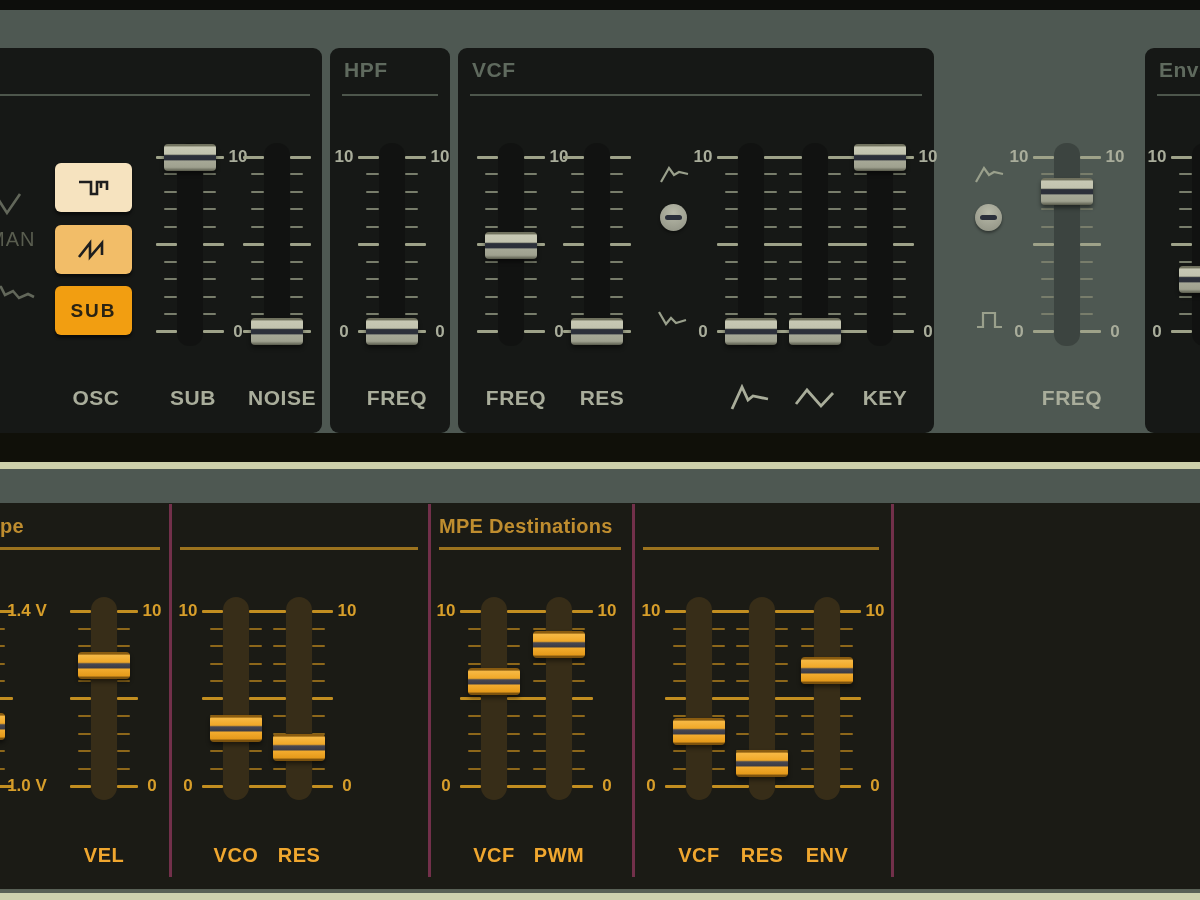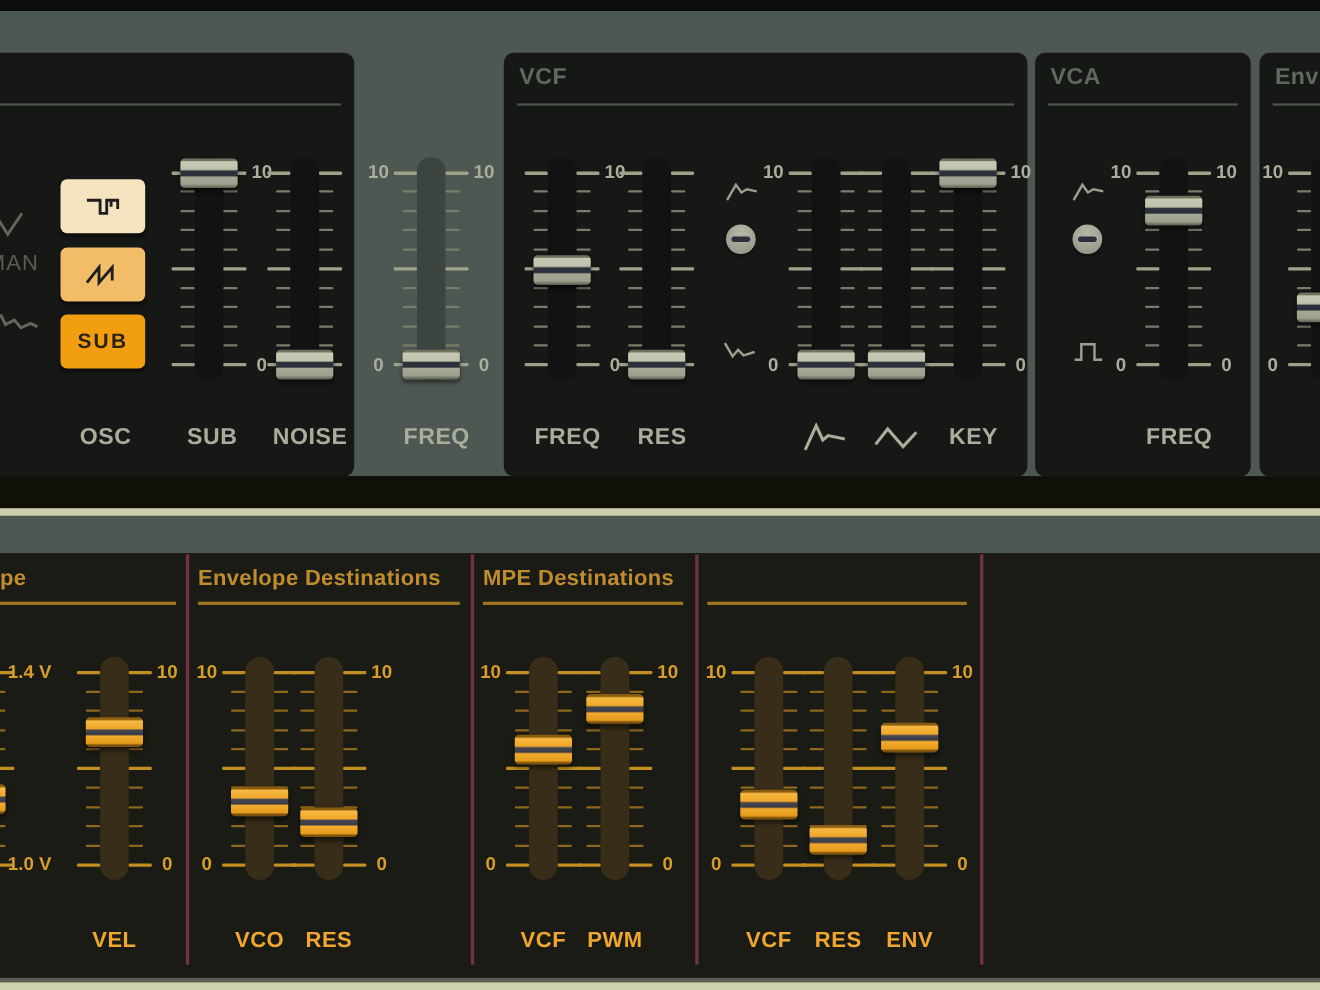--- a/index.html
+++ b/index.html
@@ -73,26 +73,26 @@
   <div class="abs" id="gap-black"></div>
   <div class="abs" id="light-line"></div>
   <div class="abs" id="band2"></div>
   <div class="abs" id="bottom-bg"></div>
   <div class="abs" id="bottom-line"></div>
   <div class="abs" id="bottom-light"></div>
 
   <div class="panel" id="panel-osc">
     <div class="punder"></div>
   </div>
+  <div class="panel" id="panel-hpf">
+    <div class="ptitle">HPF</div>
+    <div class="punder"></div>
+  </div>
   <div class="panel" id="panel-vcf">
     <div class="ptitle">VCF</div>
-    <div class="punder"></div>
-  </div>
-  <div class="panel" id="panel-vca">
-    <div class="ptitle">VCA</div>
     <div class="punder"></div>
   </div>
   <div class="panel" id="panel-env">
     <div class="ptitle">Envelo</div>
     <div class="punder"></div>
   </div>
 
   <div id="man-label">MAN</div>
   <svg class="icon-svg" style="left:-8px;top:189px" width="38" height="27" viewBox="0 0 38 27">
     <polyline points="1,2 15,24 28,5" fill="none" stroke="#62675a" stroke-width="2.6"></polyline>
@@ -135,21 +135,20 @@
 
   <svg class="icon-svg" style="left:730px;top:384px" width="42" height="27" viewBox="0 0 42 27">
     <polyline points="2,25 12,3 18,16 23,12 38,15" fill="none" stroke="#a9ad9a" stroke-width="2.8"></polyline>
   </svg>
   <svg class="icon-svg" style="left:794px;top:387px" width="42" height="23" viewBox="0 0 42 23">
     <polyline points="2,17 13,3 27,19 39,6" fill="none" stroke="#a9ad9a" stroke-width="2.8"></polyline>
   </svg>
 
   <div class="btitle" style="left:0px">pe</div>
   <div class="bunder" style="left:0;width:160px"></div>
-  <div class="btitle" style="left:180px">Envelope Destinations</div>
   <div class="bunder" style="left:180px;width:238px"></div>
   <div class="btitle" style="left:439px">MPE Destinations</div>
   <div class="bunder" style="left:439px;width:182px"></div>
   <div class="bunder" style="left:643px;width:236px"></div>
   <div class="bdivider" style="left:169px"></div>
   <div class="bdivider" style="left:428px"></div>
   <div class="bdivider" style="left:632px"></div>
   <div class="bdivider" style="left:891px"></div>
 
   <div id="gen">

